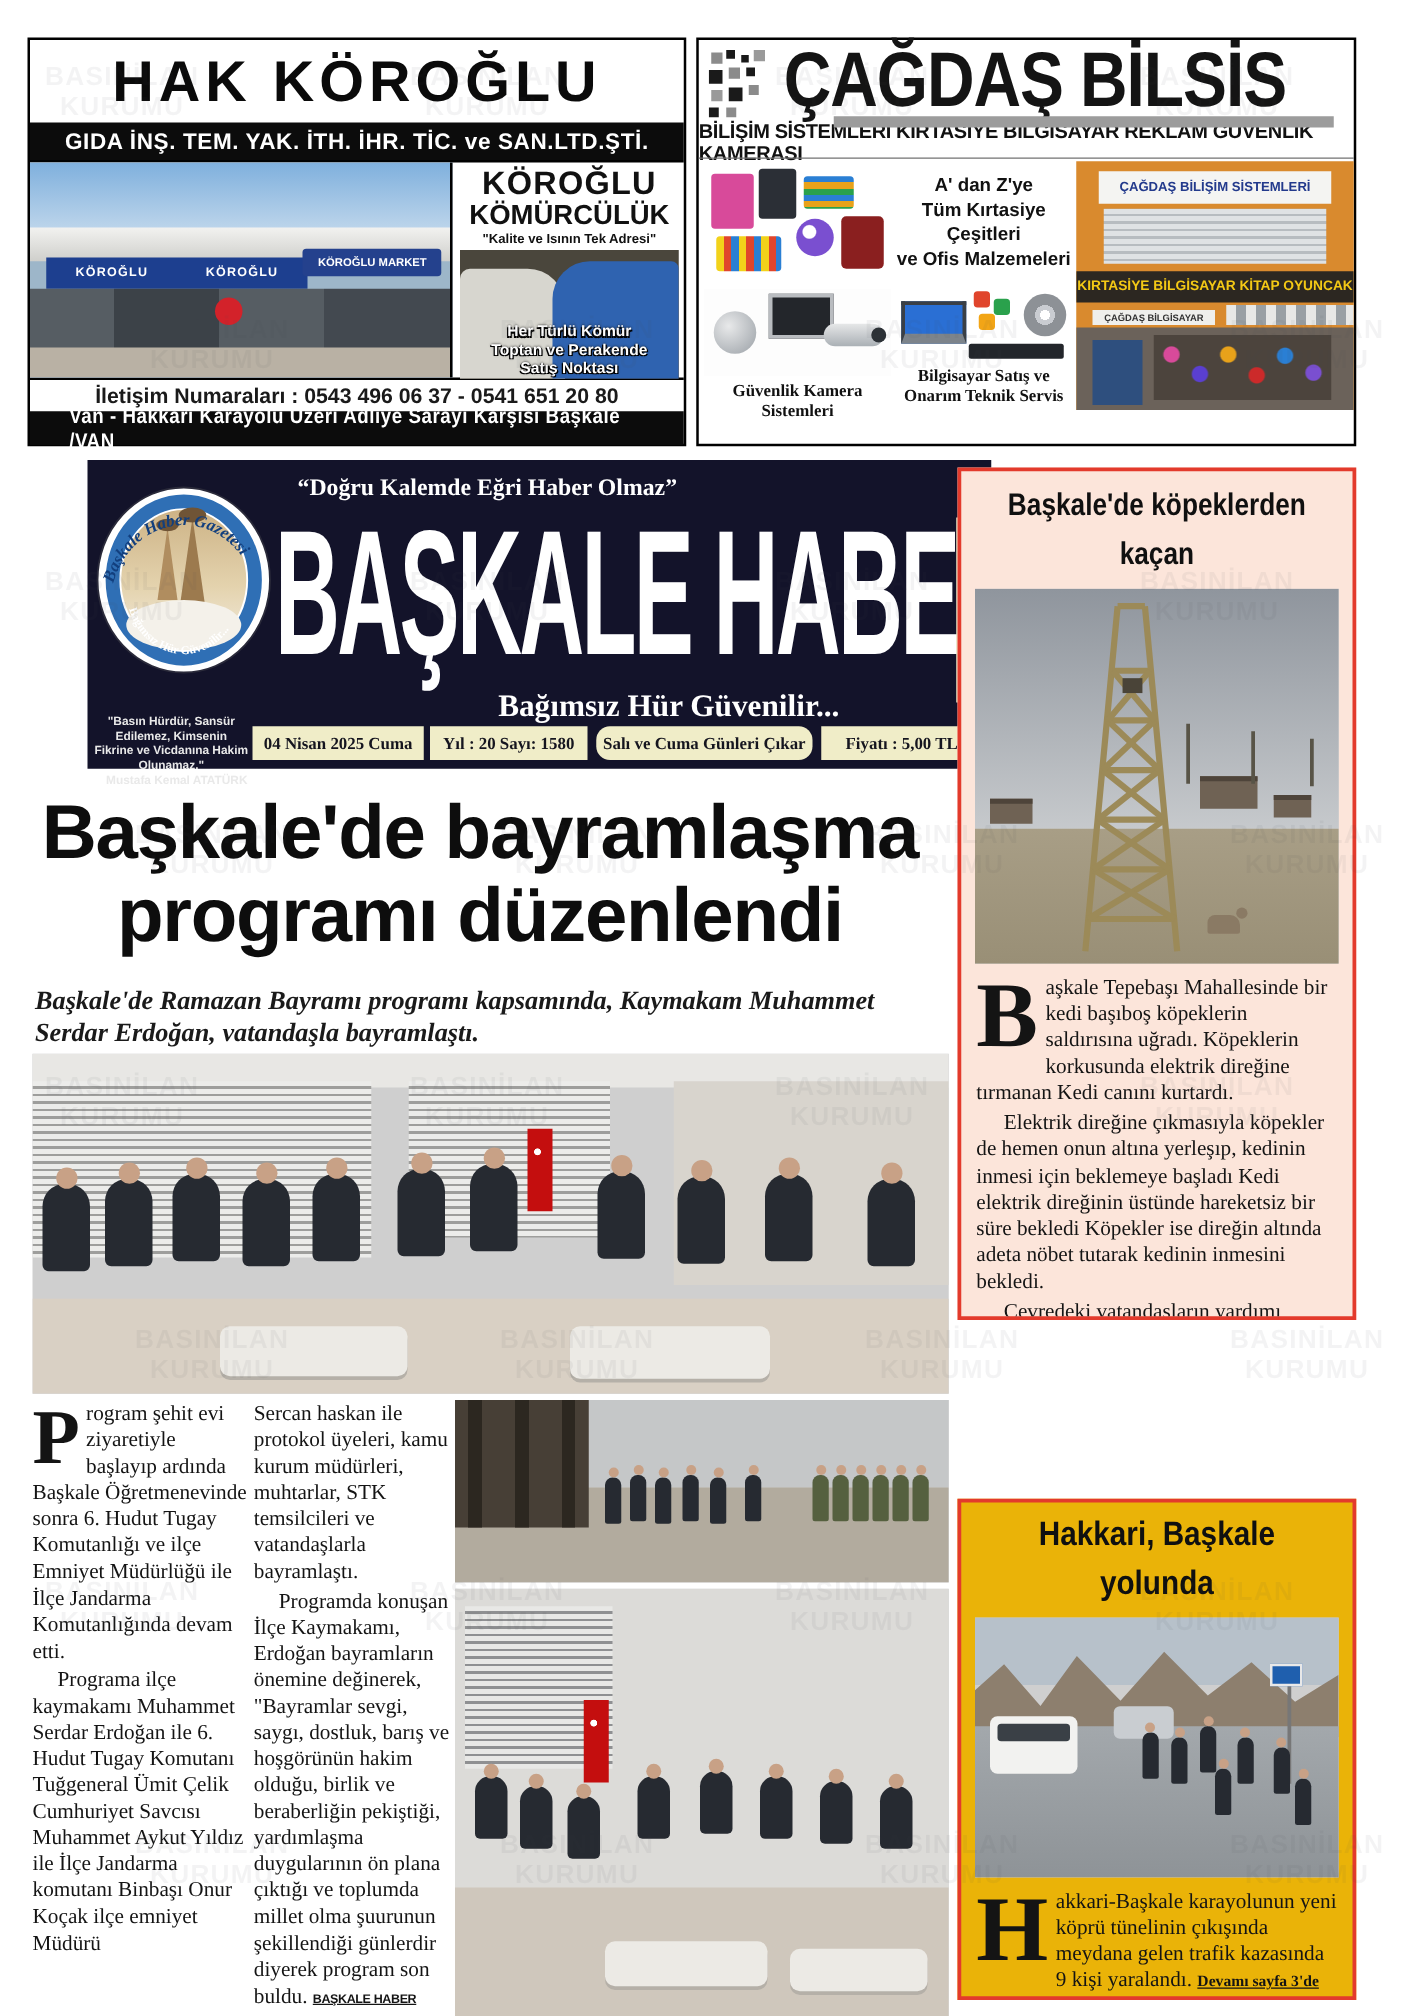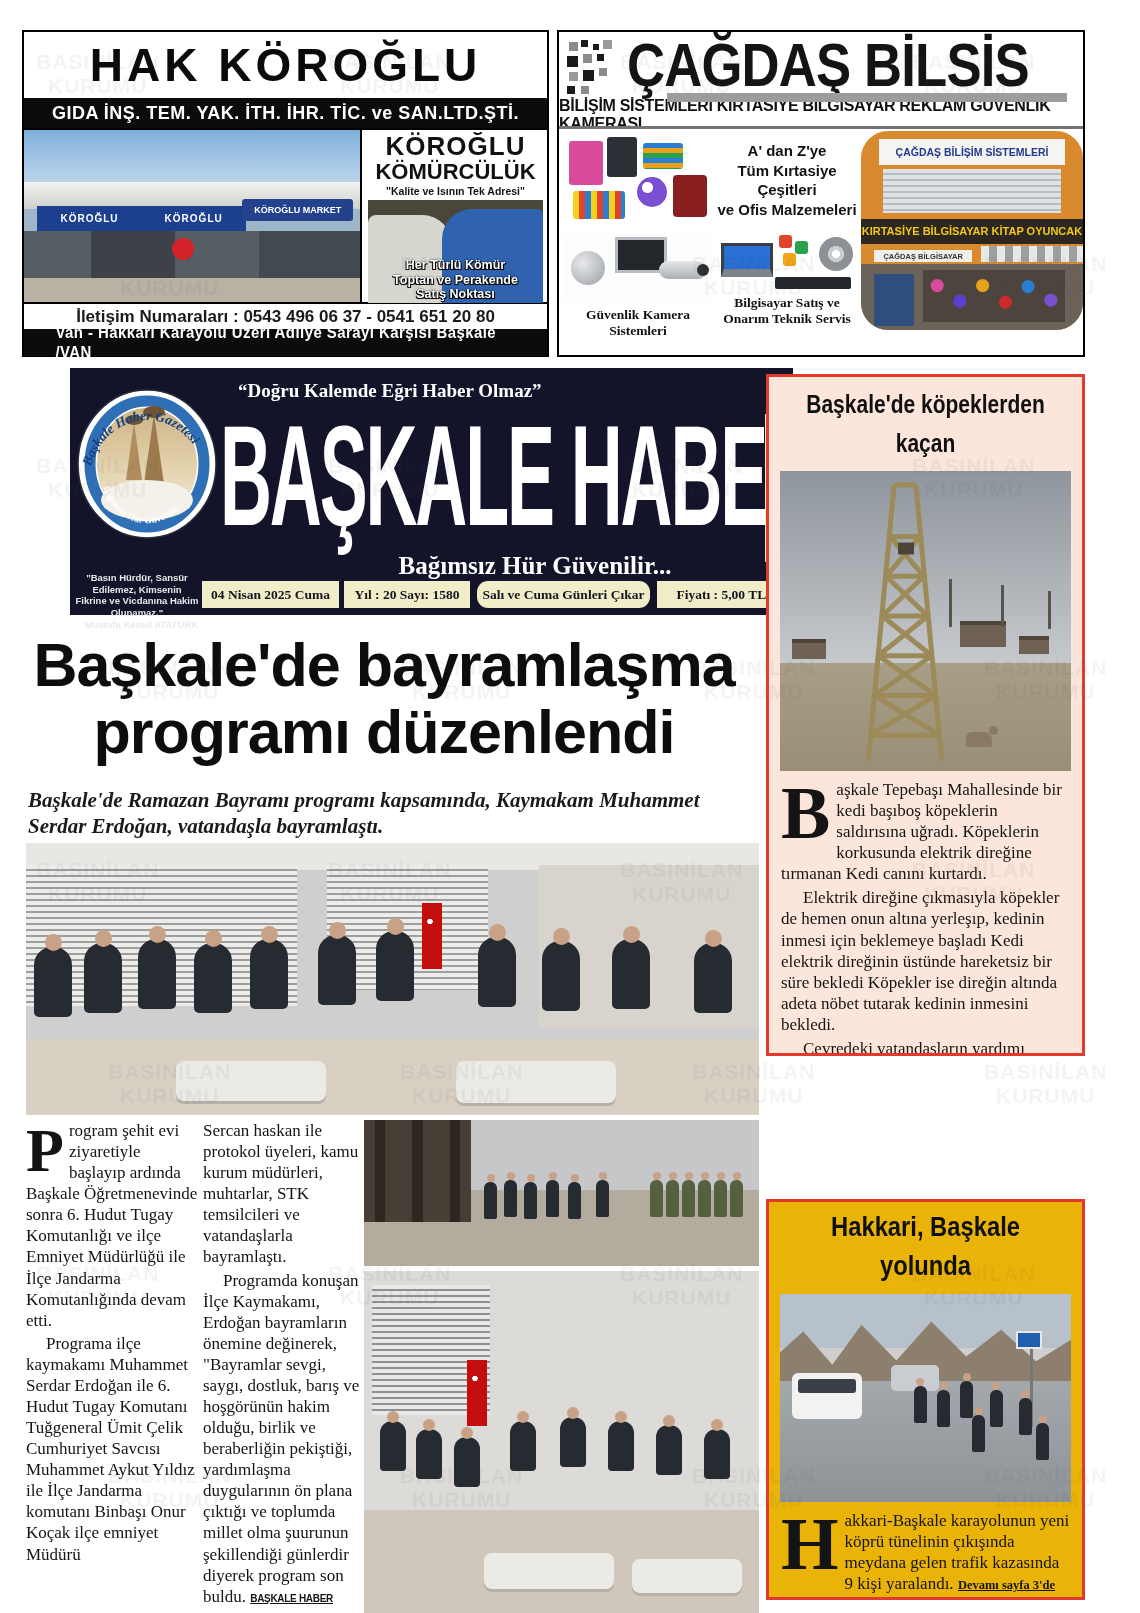--- a/index.html
+++ b/index.html
@@ -51,21 +51,21 @@
   .hak-addr{height:27px;font-size:17px;font-weight:800;}
   .cx88{transform:scaleX(.88);transform-origin:center;}
 
   .cag-head{position:relative;height:72px;}
   .cag-logo{position:absolute;left:8px;top:8px;}
   .cag-title{position:absolute;left:68px;top:2px;font:900 62px/1 "Liberation Sans",sans-serif;
     letter-spacing:-1px;transform:scaleX(.85);transform-origin:left center;white-space:nowrap;color:#141414;}
   .cag-underbar{position:absolute;left:108px;bottom:2px;width:400px;height:9px;background:#9c9c9c;}
   .cag-sub{height:22px;display:flex;align-items:center;justify-content:center;
     font:800 16px "Liberation Sans",sans-serif;letter-spacing:-.3px;transform-origin:center;}
-  .cag-body{position:relative;height:249px;border-top:3px solid #737373;}
+  .cag-body{position:relative;height:249px;border-top:1px solid #737373;}
   .statpic{position:absolute;left:4px;top:4px;width:150px;height:94px;background:#fff;overflow:hidden;}
   .sp{position:absolute;border-radius:3px;}
   .cap-right{position:absolute;left:156px;top:12px;width:144px;text-align:center;
     font:800 15px/1.3 "Liberation Sans",sans-serif;}
   .campic{position:absolute;left:4px;top:104px;width:150px;height:70px;background:#fdfdfd;overflow:hidden;}
   .cam-mon{position:absolute;left:52px;top:4px;width:52px;height:36px;background:#23262b;border:3px solid #b9bcc0;}
   .cam-dome{position:absolute;left:8px;top:18px;width:34px;height:34px;border-radius:50%;
     background:radial-gradient(circle at 35% 35%,#e8e9ea,#9aa0a6);}
   .cam-bullet{position:absolute;right:6px;top:28px;width:48px;height:18px;border-radius:9px;
     background:linear-gradient(#e6e7e8,#aab0b5);}
@@ -73,21 +73,21 @@
   .cam-cap{position:absolute;left:2px;top:178px;width:154px;text-align:center;font:700 13.5px "Liberation Serif",serif;}
   .comppic{position:absolute;left:158px;top:100px;width:142px;height:64px;background:#fff;overflow:hidden;}
   .comp-lap{position:absolute;left:4px;top:14px;width:52px;height:34px;background:#2a6fd4;border:3px solid #3a3f45;border-bottom:8px solid #7d848b;}
   .comp-ic1{position:absolute;left:62px;top:6px;width:13px;height:13px;background:#e0452c;border-radius:3px;}
   .comp-ic2{position:absolute;left:78px;top:12px;width:13px;height:13px;background:#2aa14c;border-radius:3px;}
   .comp-ic3{position:absolute;left:66px;top:24px;width:13px;height:13px;background:#f2a516;border-radius:3px;}
   .comp-disc{position:absolute;right:6px;top:8px;width:34px;height:34px;border-radius:50%;
     background:radial-gradient(circle,#fff 0 4px,#c9ccd1 4px 8px,#8d9196 8px 17px);}
   .comp-kbd{position:absolute;left:58px;bottom:4px;width:76px;height:12px;background:#23262b;border-radius:2px;}
   .comp-cap{position:absolute;left:150px;top:166px;width:156px;text-align:center;font:700 13.5px/1.2 "Liberation Serif",serif;}
-  .storepic{position:absolute;left:302px;top:2px;width:222px;height:199px;background:#d98a2e;overflow:hidden;border-radius:27px;}
+  .storepic{position:absolute;left:302px;top:2px;width:222px;height:199px;background:#d98a2e;overflow:hidden;}
   .st-sign{position:absolute;left:8%;top:4%;width:84%;height:13%;background:#f4f4f2;color:#233a8c;
     display:flex;align-items:center;justify-content:center;font:800 10.5px "Liberation Sans",sans-serif;white-space:nowrap;}
   .st-shutter{position:absolute;left:10%;top:19%;width:80%;height:22%;
     background:repeating-linear-gradient(180deg,#dfe2e4 0 4px,#b7bcc0 4px 6px);}
   .st-band{position:absolute;left:0;top:44%;width:100%;height:13%;background:#2c2721;color:#f4c915;
     display:flex;align-items:center;justify-content:center;font:800 11px "Liberation Sans",sans-serif;white-space:nowrap;}
   .st-awn{position:absolute;right:0;top:58%;width:46%;height:8%;
     background:repeating-linear-gradient(90deg,#e8e8e6 0 8px,#9aa0a4 8px 16px);}
   .st-small{position:absolute;left:6%;top:60%;width:44%;height:6%;background:#efefec;color:#333;
     display:flex;align-items:center;justify-content:center;font:700 7.5px "Liberation Sans",sans-serif;white-space:nowrap;}

